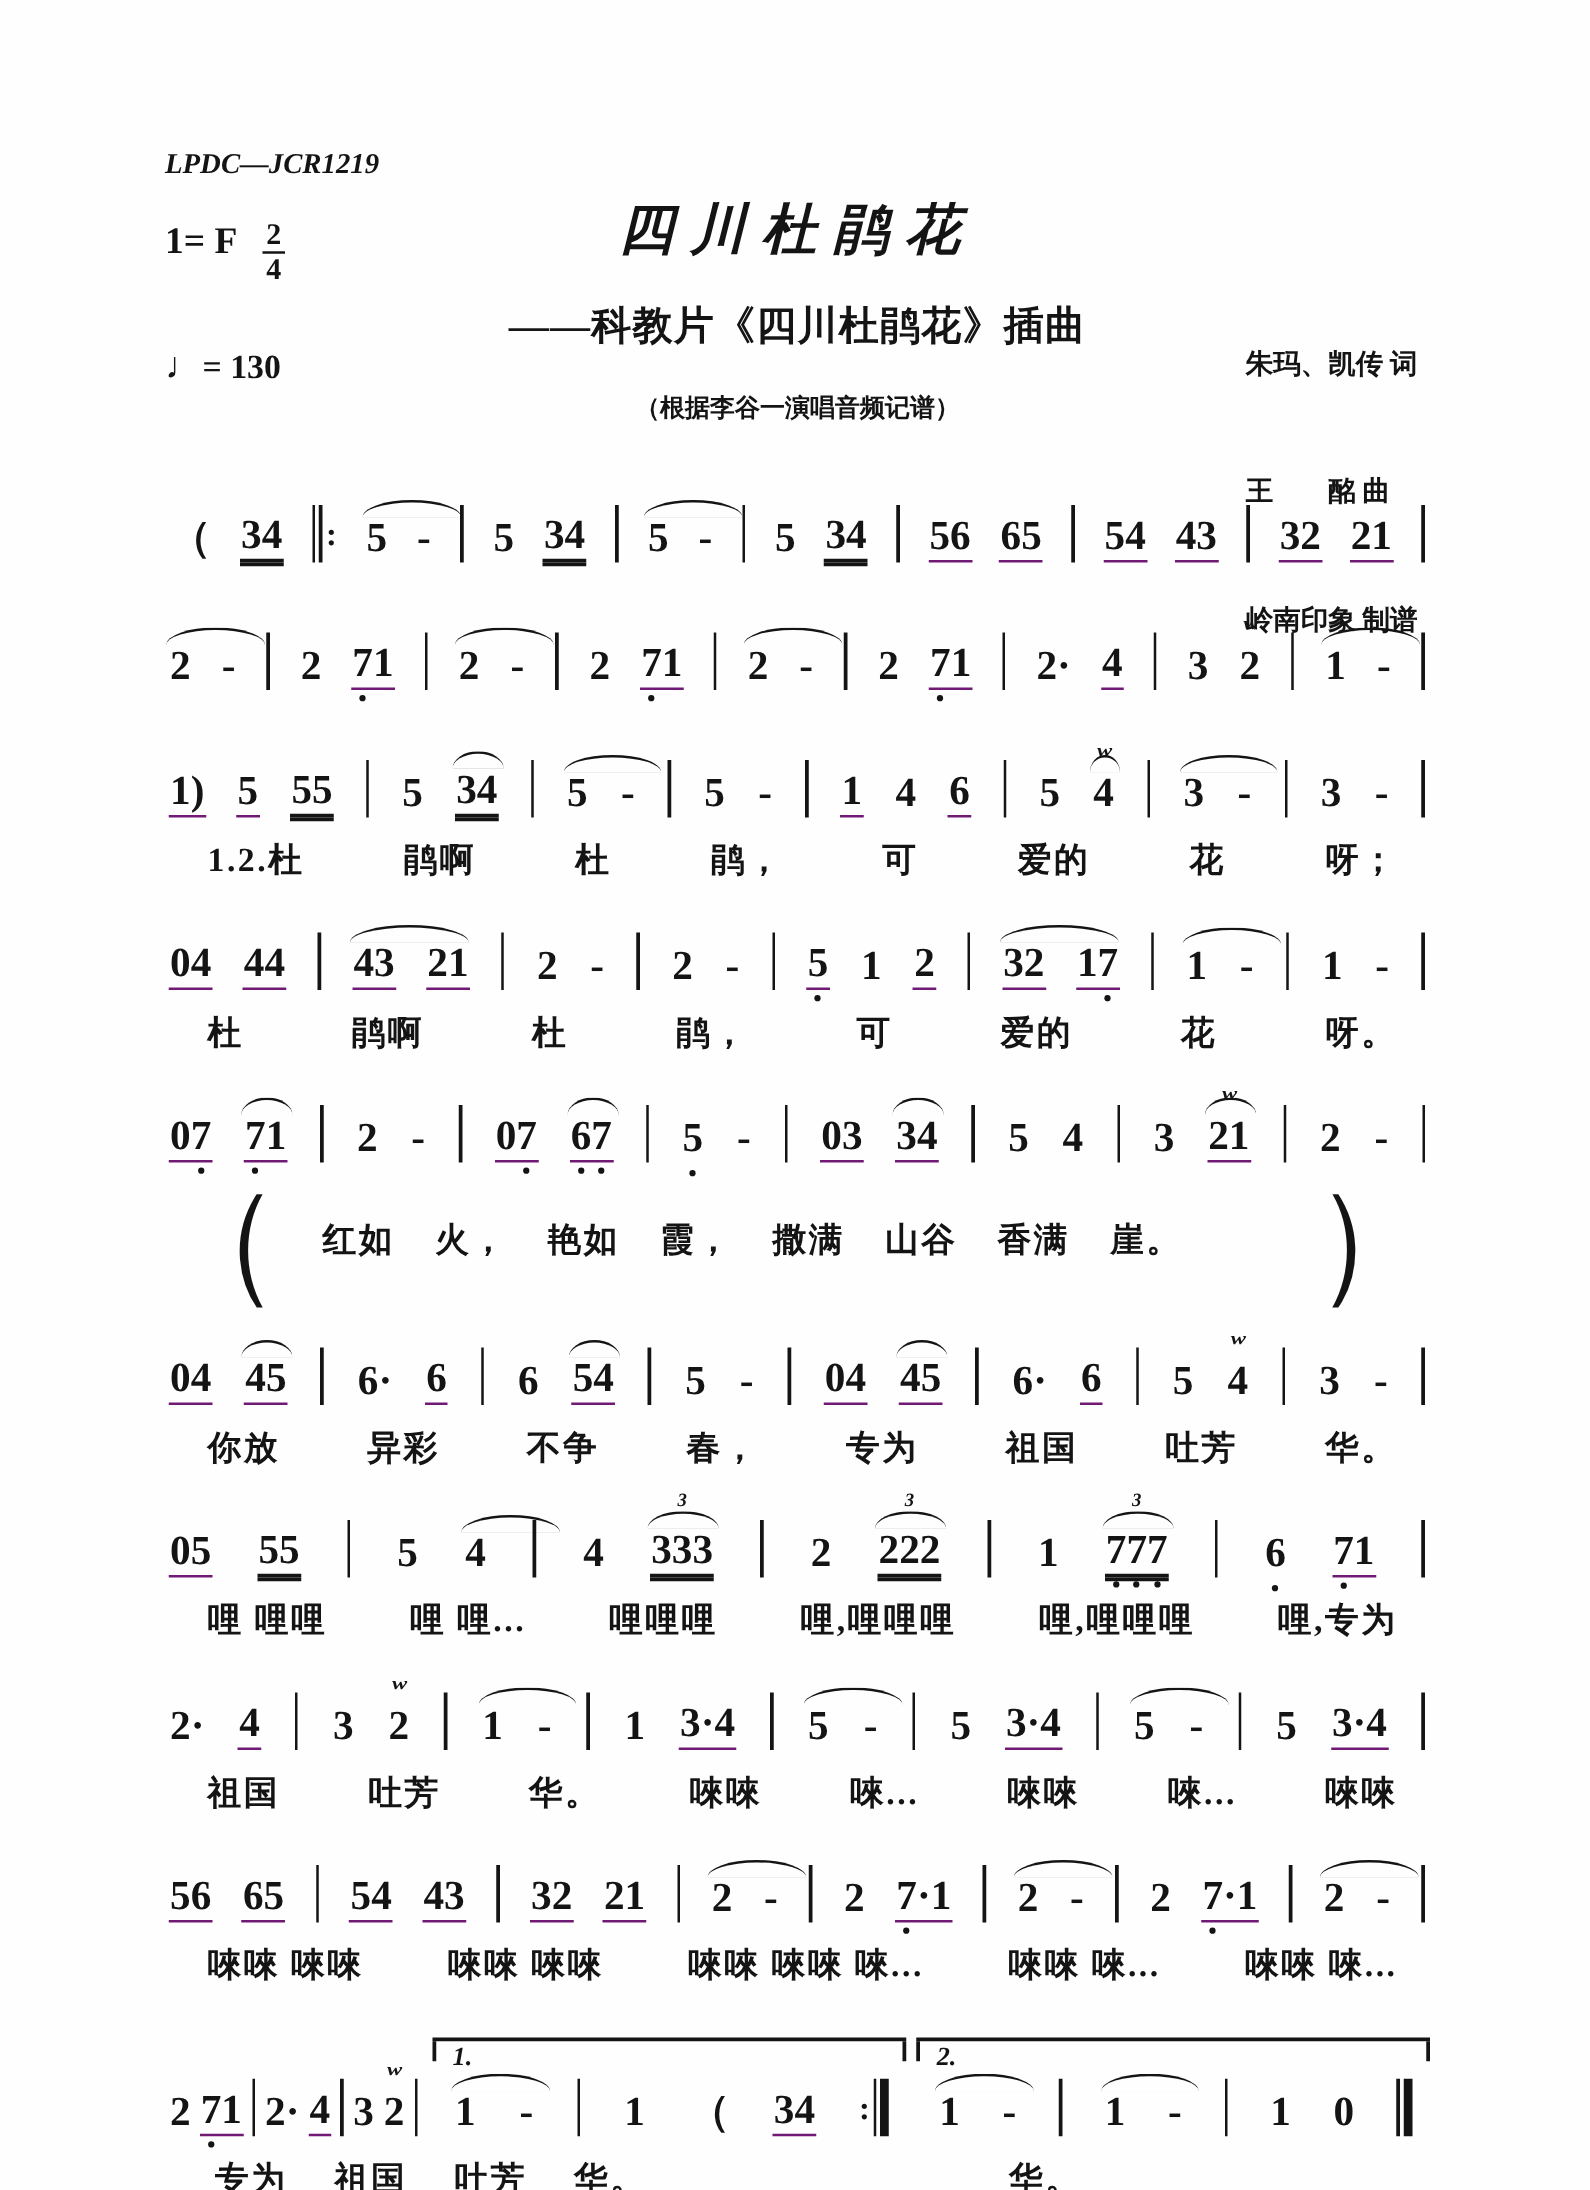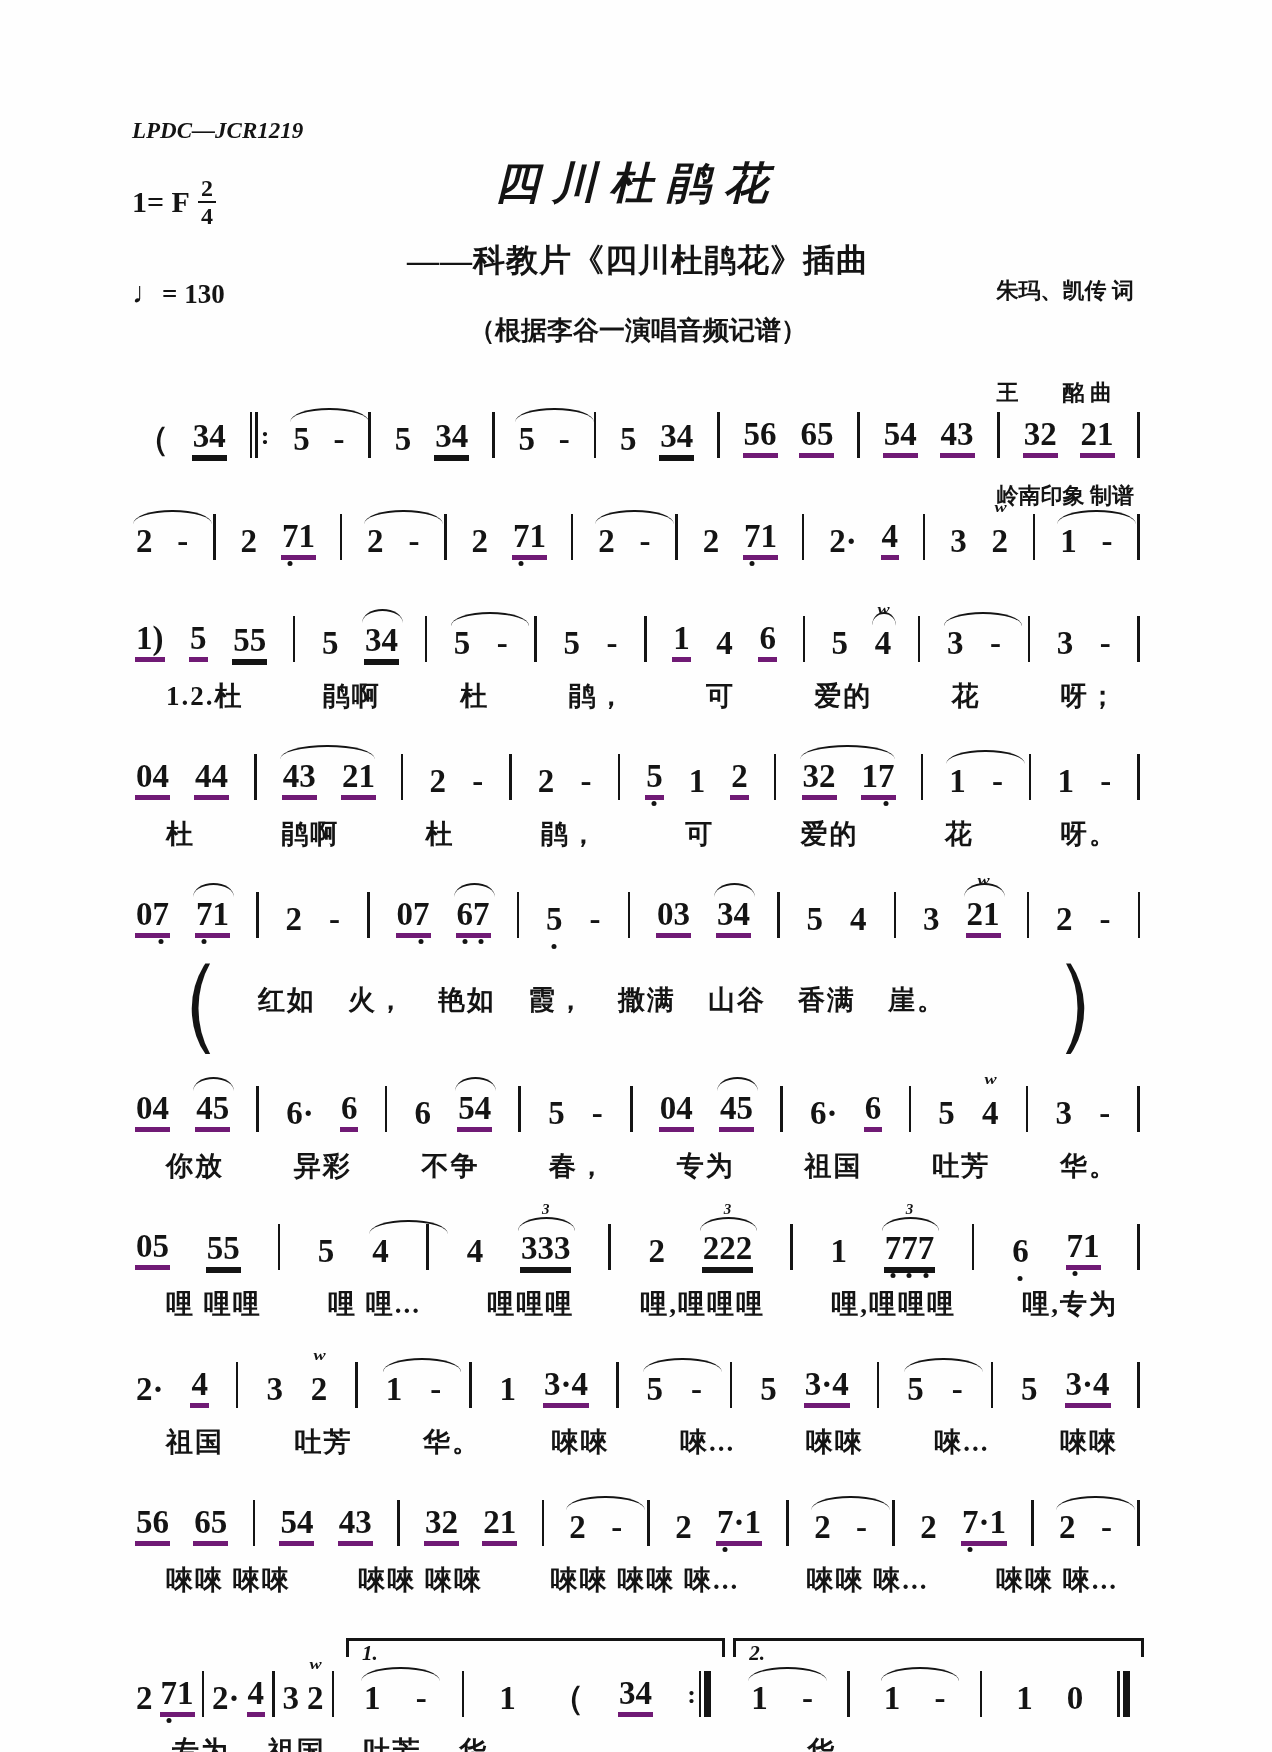--- a/index.html
+++ b/index.html
@@ -9,39 +9,39 @@
     background:#fefefe;
     color:#141414;
     font-family:"Liberation Serif", serif;
     box-sizing:border-box;
     padding:118px 128px 40px 132px;
   }
   
   .catalog{font-style:italic;font-weight:bold;font-size:23px;}
   .head-grid{position:relative;margin-top:4px;}
   .keyrow{position:absolute;left:0;top:28px;font-weight:bold;font-size:30px;}
-  .keysig{display:flex;align-items:center;gap:8px;}
+  .keysig{display:flex;gap:20px;}
   .ts{display:inline-flex;flex-direction:column;align-items:center;line-height:1;font-size:24px;}
   .ts .num{border-bottom:2.5px solid #141414;padding:0 3px 1px;}
   .ts .den{padding-top:1px;}
   .temporow{position:absolute;left:0;top:128px;font-weight:bold;font-size:27px;}
   .temporow .qn{font-size:30px;}
   .titleblock{text-align:center;padding-top:6px;}
   .title{font-size:44px;font-weight:900;letter-spacing:0.30em;font-style:italic;}
   .subtitle{font-size:32px;font-weight:bold;margin-top:26px;letter-spacing:1px;}
-  .srcnote{font-size:26px;font-weight:bold;margin-top:30px;}
+  .srcnote{font-size:20px;font-weight:bold;margin-top:30px;}
   .credits{position:absolute;right:10px;top:58px;font-size:22px;font-weight:bold;line-height:1.55;text-align:left;white-space:pre;}
   
   #score{margin-top:34px;}
   .sys{margin-bottom:10px;}
   .music{display:flex;align-items:flex-end;justify-content:space-between;
          padding:30px 0 16px 0;font-weight:bold;font-size:33px;line-height:1;}
   .tok{position:relative;display:inline-flex;flex-direction:column;align-items:center;margin:0 3px;}
   .txt{display:inline-block;padding:0 1px 2px;white-space:pre;}
-  .tok.u1 .txt{border-bottom:5px solid #701a75;}
+  .tok.u1 .txt{border-bottom:2px solid #701a75;}
   .tok.u2 .txt{border-bottom:3px solid #141414;position:relative;}
   .tok.u2 .txt::after{content:"";position:absolute;left:0;right:0;bottom:-6px;height:3px;background:#141414;}
   .ch{position:relative;display:inline-block;}
   .ch.lo::after{content:"";position:absolute;left:50%;transform:translateX(-50%);
                 bottom:-13px;width:5px;height:5px;border-radius:50%;background:#141414;}
   .arc{position:absolute;top:-15px;left:-2px;right:-4px;height:12px;
        border-top:2.5px solid #141414;border-radius:50% 50% 0 0 / 100% 100% 0 0;}
   .arc.w{right:-58px;}
   .orn{position:absolute;top:-24px;left:50%;transform:translateX(-50%) scaleX(1.3);
        font-size:14px;font-weight:bold;font-style:italic;letter-spacing:-1px;}

